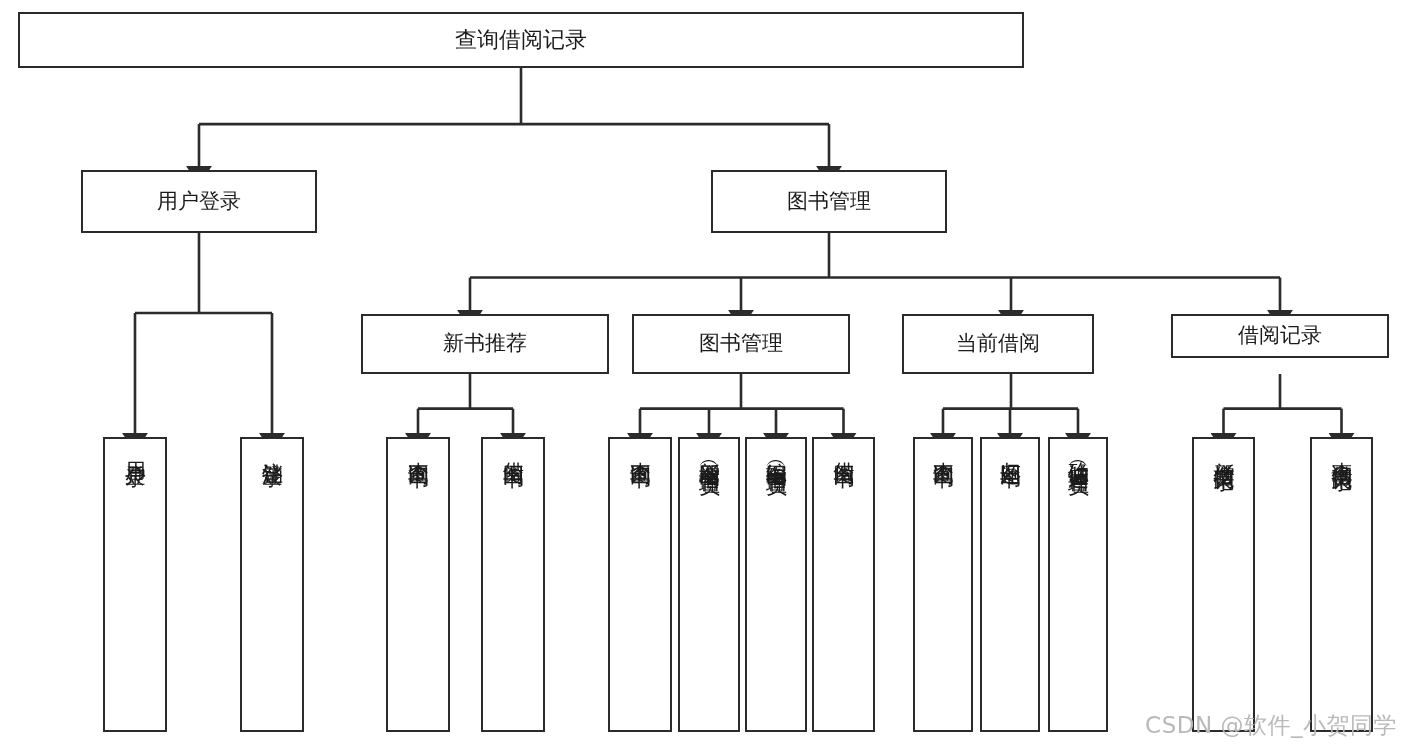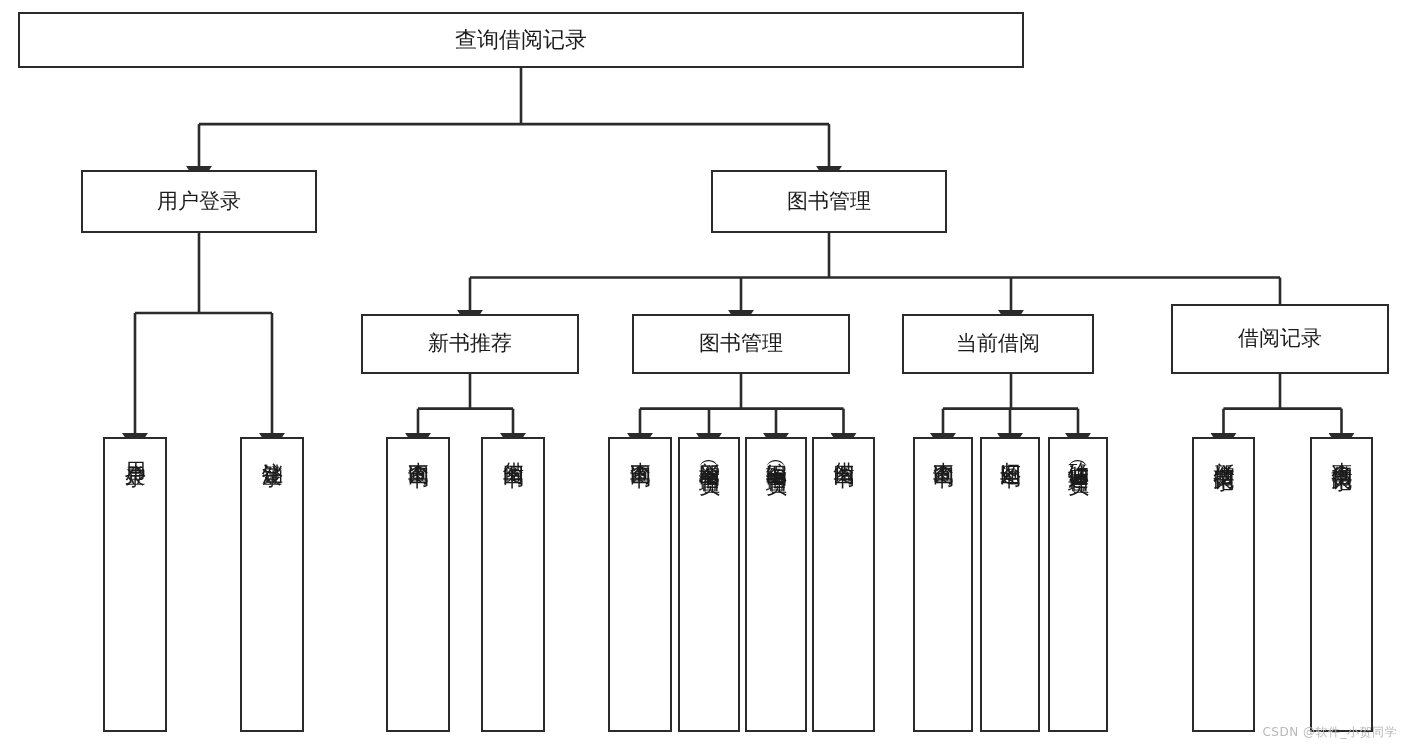--- a/index.html
+++ b/index.html
@@ -57,21 +57,21 @@
     line-height: 1.0;
     white-space: pre;
   }
   #root-node .label {
     font-size: 22px;
   }
   #watermark {
     position: absolute;
     right: 8px;
     bottom: 6px;
-    font-size: 12px;
+    font-size: 23px;
     color: #b9b9b9;
     letter-spacing: 0.5px;
     z-index: 6;
     white-space: nowrap;
     pointer-events: none;
   }
 </style>
 </head>
 <body>
 
@@ -125,33 +125,33 @@
   </div>
 
   <div class="node horizontal" id="node-user-login" style="left: 81px; top: 170px; width: 236px; height: 63px;">
     <span class="label">用户登录</span>
   </div>
 
   <div class="node horizontal" id="node-book-manage" style="left: 711px; top: 170px; width: 236px; height: 63px;">
     <span class="label">图书管理</span>
   </div>
 
-  <div class="node horizontal" id="node-new-book-rec" style="left: 361px; top: 314px; width: 218px; height: 60px;">
+  <div class="node horizontal" id="node-new-book-rec" style="left: 361px; top: 314px; width: 248px; height: 60px;">
     <span class="label">新书推荐</span>
   </div>
 
   <div class="node horizontal" id="node-book-borrow" style="left: 632px; top: 314px; width: 218px; height: 60px;">
     <span class="label">图书管理</span>
   </div>
 
   <div class="node horizontal" id="node-current-borrow" style="left: 902px; top: 314px; width: 192px; height: 60px;">
     <span class="label">当前借阅</span>
   </div>
 
-  <div class="node horizontal" id="node-borrow-record" style="left: 1171px; top: 304px; width: 218px; height: 70px;">
+  <div class="node horizontal" id="node-borrow-record" style="left: 1171px; top: 314px; width: 218px; height: 44px;">
     <span class="label">借阅记录</span>
   </div>
 
   <div class="node vertical" id="node-leaf-user-login" style="left: 103px; top: 437px; width: 64px; height: 295px;">
     <span class="label">用户登录</span>
   </div>
 
   <div class="node vertical" id="node-leaf-logout" style="left: 240px; top: 437px; width: 64px; height: 295px;">
     <span class="label">注销登录</span>
   </div>

